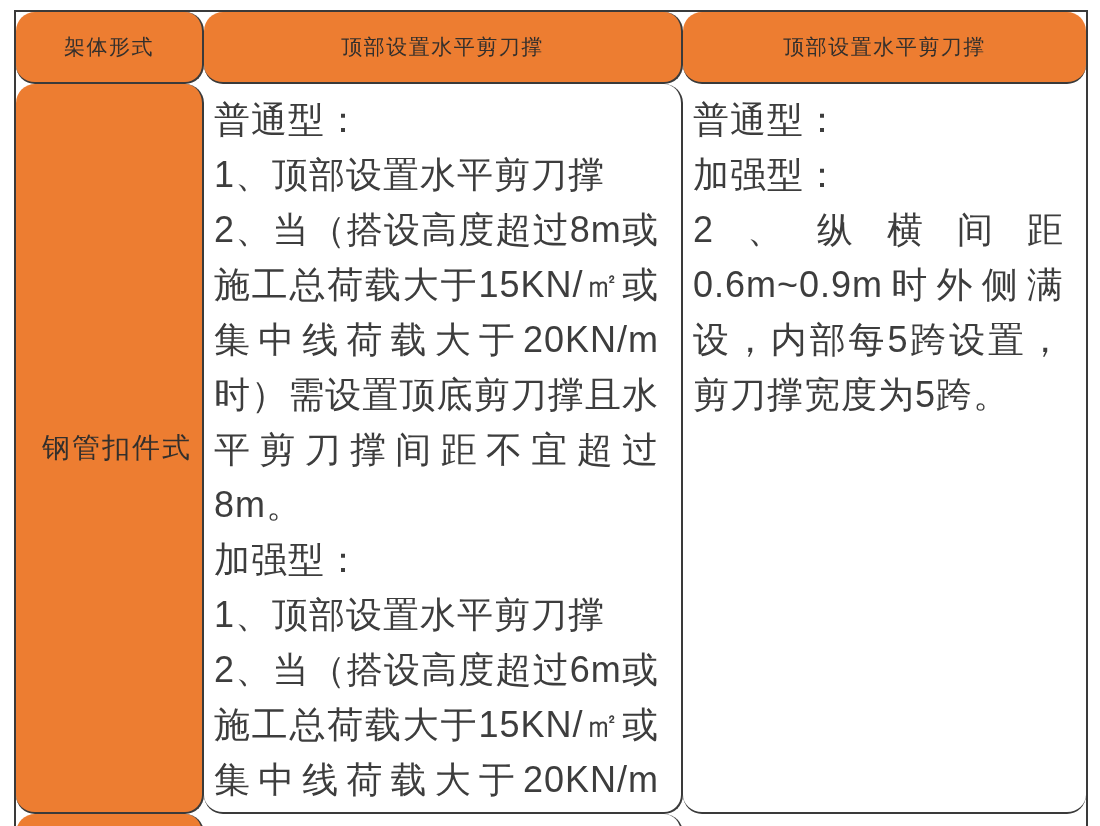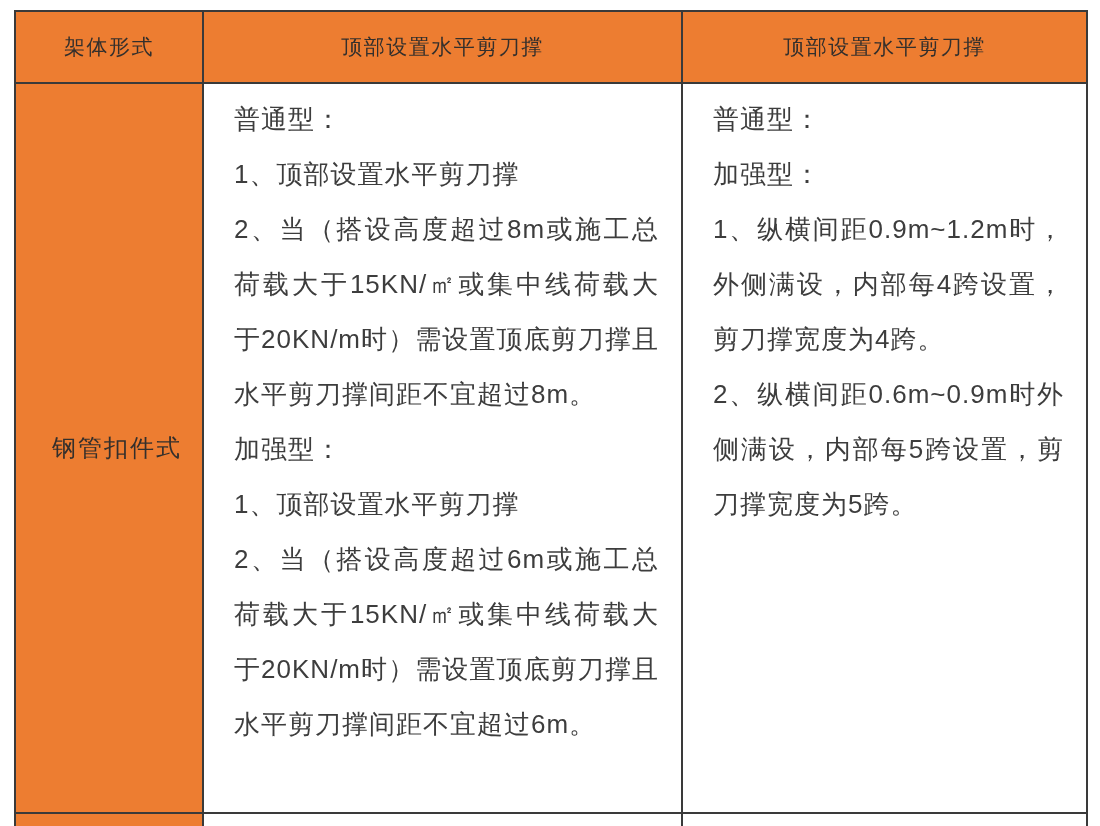--- a/index.html
+++ b/index.html
@@ -19,44 +19,45 @@
     display: grid;
     grid-template-columns: 188px 479px auto;
     grid-template-rows: 72px 730px 60px;
     background: #ffffff;
   }
   .cell {
     border-right: 2px solid #3a3a3a;
     border-bottom: 2px solid #3a3a3a;
     color: #3d3d3d;
     overflow: hidden;
+    border-radius: 19px;
   }
   .cell.last-col { border-right: none; }
   .cell.cut-row { border-bottom: none; }
   .orange { background: #ed7d31; }
   .head {
     display: flex;
     align-items: center;
     justify-content: center;
     font-size: 21px;
     letter-spacing: 1.5px;
     color: #332f2c;
   }
   .frame-cell {
     display: flex;
     align-items: center;
     justify-content: center;
-    font-size: 24px;
+    font-size: 28px;
     letter-spacing: 2px;
     color: #332f2c;
     padding-left: 16px;
   }
   .content {
-    padding: 8px 22px 0 30px;
-    font-size: 26px;
+    padding: 8px 22px 0 10px;
+    font-size: 36px;
     line-height: 55px;
   }
   .content .para {
     text-align: justify;
     text-justify: inter-character;
     letter-spacing: 1px;
   }
 </style>
 </head>
 <body>
@@ -72,21 +73,20 @@
       <div class="para">普通型：</div>
       <div class="para">1、顶部设置水平剪刀撑</div>
       <div class="para">2、当（搭设高度超过8m或施工总荷载大于15KN/㎡或集中线荷载大于20KN/m时）需设置顶底剪刀撑且水平剪刀撑间距不宜超过8m。</div>
       <div class="para">加强型：</div>
       <div class="para">1、顶部设置水平剪刀撑</div>
       <div class="para">2、当（搭设高度超过6m或施工总荷载大于15KN/㎡或集中线荷载大于20KN/m时）需设置顶底剪刀撑且水平剪刀撑间距不宜超过6m。</div>
     </div>
   <div class="cell content last-col">
       <div class="para">普通型：</div>
       <div class="para">加强型：</div>
-      <div class="para">1、纵横间距0.9m~1.2m时，外侧满设，内部每4跨设置，剪刀撑宽度为4跨。</div>
       <div class="para">2、纵横间距0.6m~0.9m时外侧满设，内部每5跨设置，剪刀撑宽度为5跨。</div>
     </div>
 
   <div class="cell orange cut-row"></div>
   <div class="cell cut-row"></div>
   <div class="cell cut-row last-col"></div>
 
 </div>
 
 </body></html>

